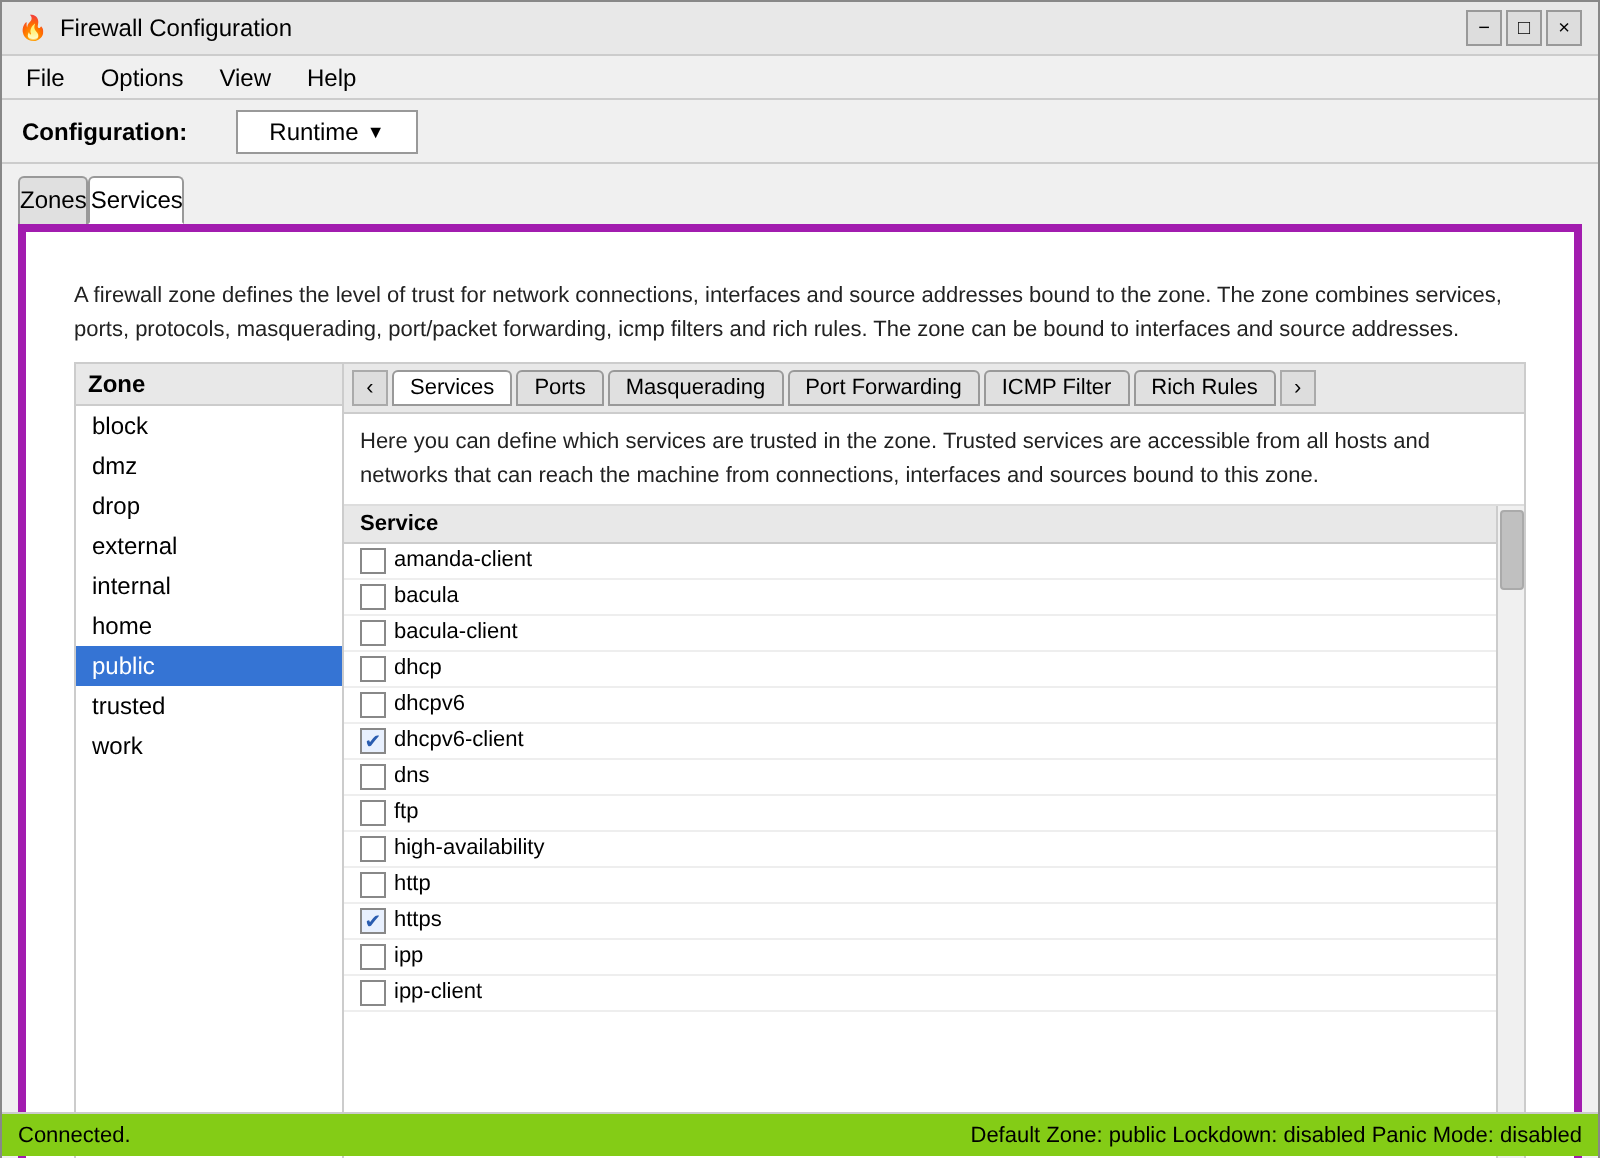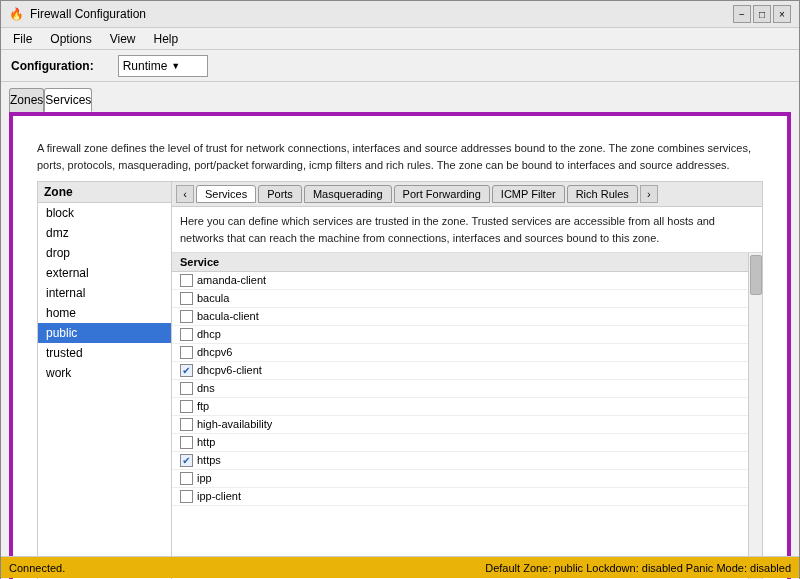--- a/index.html
+++ b/index.html
@@ -73,21 +73,21 @@
       border-bottom: 1px solid #ccc;
       height: 32px;
     }
     .config-label {
       font-weight: bold;
       font-size: 12px;
     }
     .config-select {
       border: 1px solid #999;
       background: white;
-      padding: 1px 4px;
+      padding: 1px 16px;
       font-size: 12px;
       display: flex;
       align-items: center;
       gap: 4px;
       cursor: pointer;
       min-width: 90px;
       height: 22px;
     }
     .dropdown-arrow {
       font-size: 9px;
@@ -283,21 +283,21 @@
       width: 12px;
       background: #c0c0c0;
       border: 1px solid #aaa;
       height: 40px;
       margin: 2px auto;
       border-radius: 2px;
     }
 
     
     .status-bar {
-      background: #eab308;
+      background: #84cc16;
       border-top: 1px solid #ccc;
       padding: 3px 8px;
       display: flex;
       justify-content: space-between;
       align-items: center;
       height: 22px;
       position: absolute;
       bottom: 0;
       left: 0;
       right: 0;

